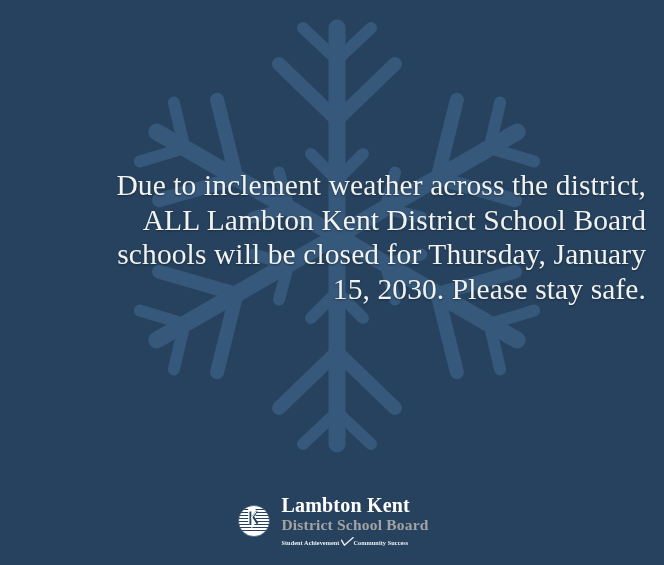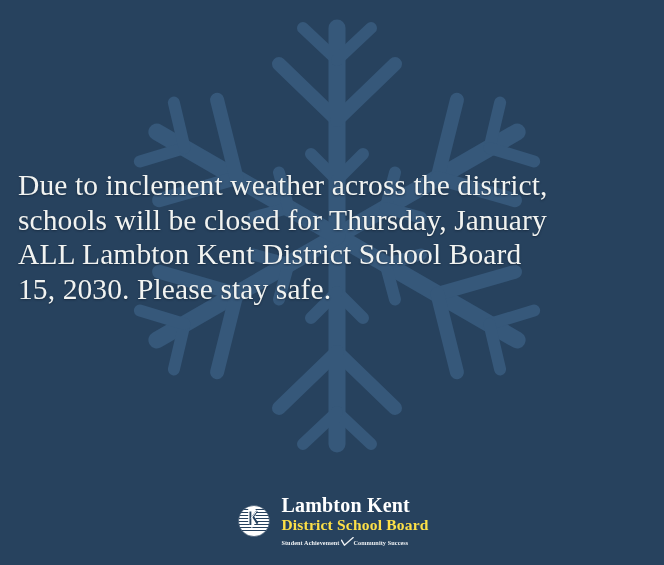--- a/index.html
+++ b/index.html
@@ -36,21 +36,21 @@
     left: 0;
     top: 0;
   }
 
   
   #message-block {
     position: absolute;
     left: 0;
     top: 168px;
     width: 664px;
-    text-align: left;
+    text-align: right;
     padding: 0 18px;
     box-sizing: border-box;
   }
   .message-line {
     display: block;
     color: #f1f3f1;
     font-family: "Liberation Serif", serif;
     font-size: 29.5px;
     line-height: 34.5px;
     letter-spacing: 0.1px;
@@ -83,21 +83,21 @@
   #logo-name-primary {
     color: #ffffff;
     font-family: "Liberation Serif", serif;
     font-size: 20px;
     font-weight: bold;
     line-height: 20px;
     letter-spacing: 0.2px;
     white-space: nowrap;
   }
   #logo-name-secondary {
-    color: #fde047;
+    color: #a3a3a3;
     font-family: "Liberation Serif", serif;
     font-size: 15.5px;
     font-weight: bold;
     line-height: 17px;
     letter-spacing: 0.2px;
     margin-top: 1px;
     white-space: nowrap;
   }
   #logo-tagline {
     display: flex;
@@ -183,22 +183,22 @@
           <line x1="0" y1="-176" x2="34" y2="-208" stroke-width="12"></line>
           <line x1="0" y1="-56" x2="-26" y2="-82" stroke-width="12"></line>
           <line x1="0" y1="-56" x2="26" y2="-82" stroke-width="12"></line>
         </g>
       </g>
     </svg>
   </div>
 
   <div id="message-block">
     <span class="message-line">Due to inclement weather across the district,</span>
+    <span class="message-line">ALL Lambton Kent District School Board</span>
     <span class="message-line">schools will be closed for Thursday, January</span>
-    <span class="message-line">ALL Lambton Kent District School Board</span>
     <span class="message-line">15, 2030. Please stay safe.</span>
   </div>
 
   <div id="logo-lockup">
 
     <svg id="logo-emblem" viewBox="0 0 38 38">
       <defs>
         <clipPath id="crestClip">
           <circle cx="19" cy="19" r="15.5"></circle>
         </clipPath>

